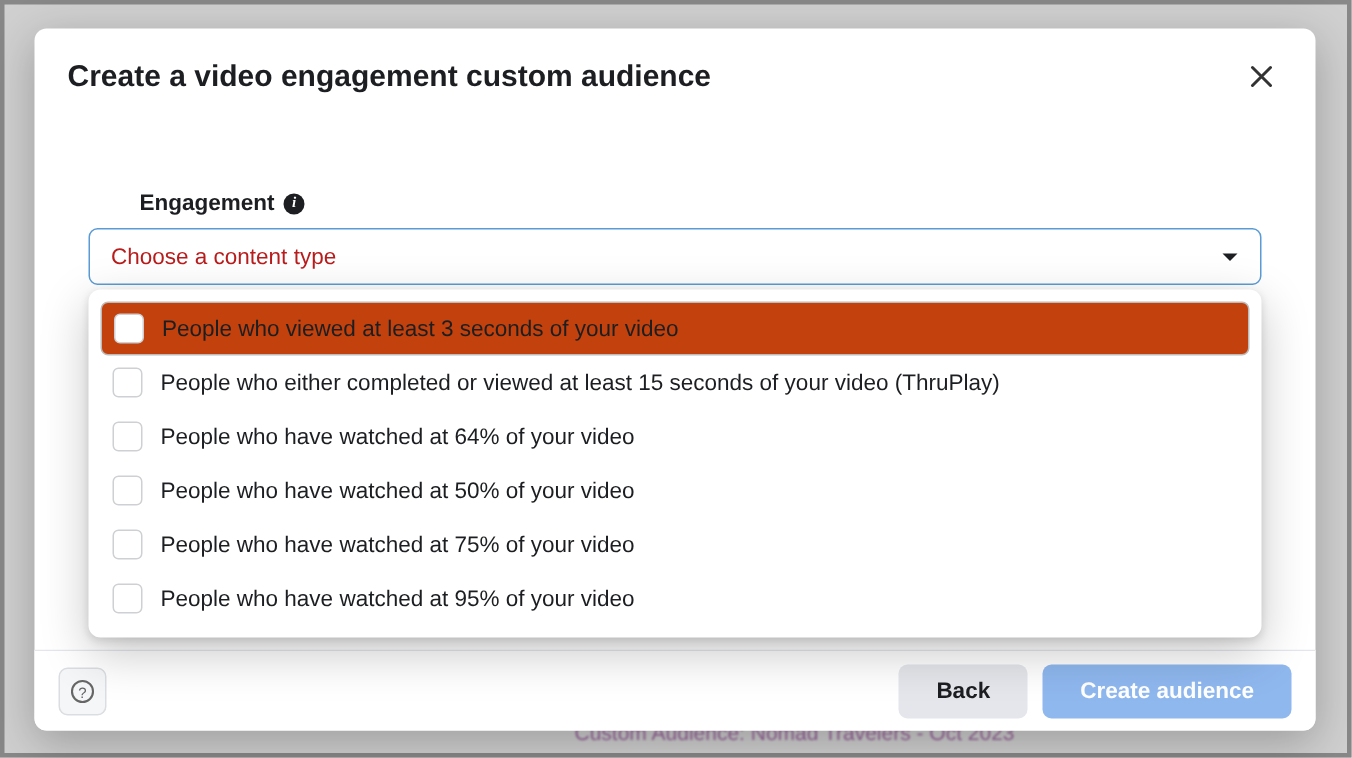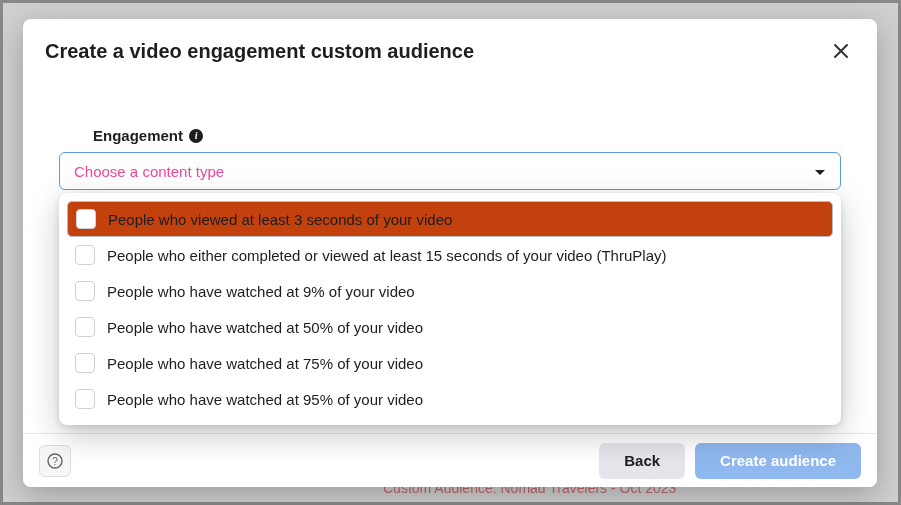--- a/index.html
+++ b/index.html
@@ -11,21 +11,21 @@
     overflow: hidden;
   }
   .backdrop {
     position: absolute;
     top: 0; left: 0; width: 901px; height: 505px;
     background: #d0d0d0;
     border: 3px solid #888;
   }
   .faint-text {
     position: absolute;
-    color: #b91c1c;
+    color: #701a75;
     font-size: 14px;
     white-space: nowrap;
     opacity: 0.6;
     filter: blur(0.6px);
   }
   .modal {
     position: absolute;
     top: 19px; left: 23px;
     width: 854px; height: 468px;
     background: #fff;
@@ -84,21 +84,21 @@
     width: 100%;
     height: 38px;
     border: 1px solid #5b9bd5;
     border-radius: 6px;
     background: #fff;
     display: flex;
     align-items: center;
     justify-content: space-between;
     padding: 0 14px;
     cursor: pointer;
-    color: #ec4899;
+    color: #b91c1c;
     font-size: 15px;
   }
   .caret {
     color: #1c1e21;
   }
   .dropdown {
     position: absolute;
     left: 36px;
     right: 36px;
     top: 76px;
@@ -205,21 +205,21 @@
         <div class="option hovered">
           <div class="checkbox"></div>
           <span>People who viewed at least 3 seconds of your video</span>
         </div>
         <div class="option">
           <div class="checkbox"></div>
           <span>People who either completed or viewed at least 15 seconds of your video (ThruPlay)</span>
         </div>
         <div class="option">
           <div class="checkbox"></div>
-          <span>People who have watched at 9% of your video</span>
+          <span>People who have watched at 64% of your video</span>
         </div>
         <div class="option">
           <div class="checkbox"></div>
           <span>People who have watched at 50% of your video</span>
         </div>
         <div class="option">
           <div class="checkbox"></div>
           <span>People who have watched at 75% of your video</span>
         </div>
         <div class="option">

